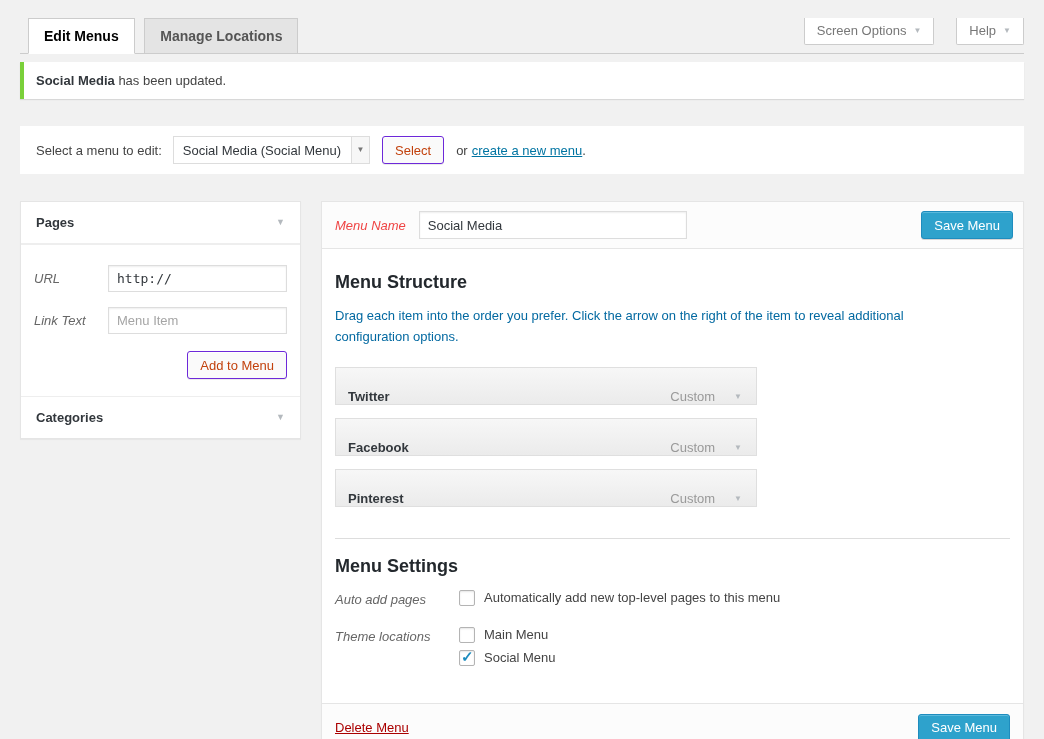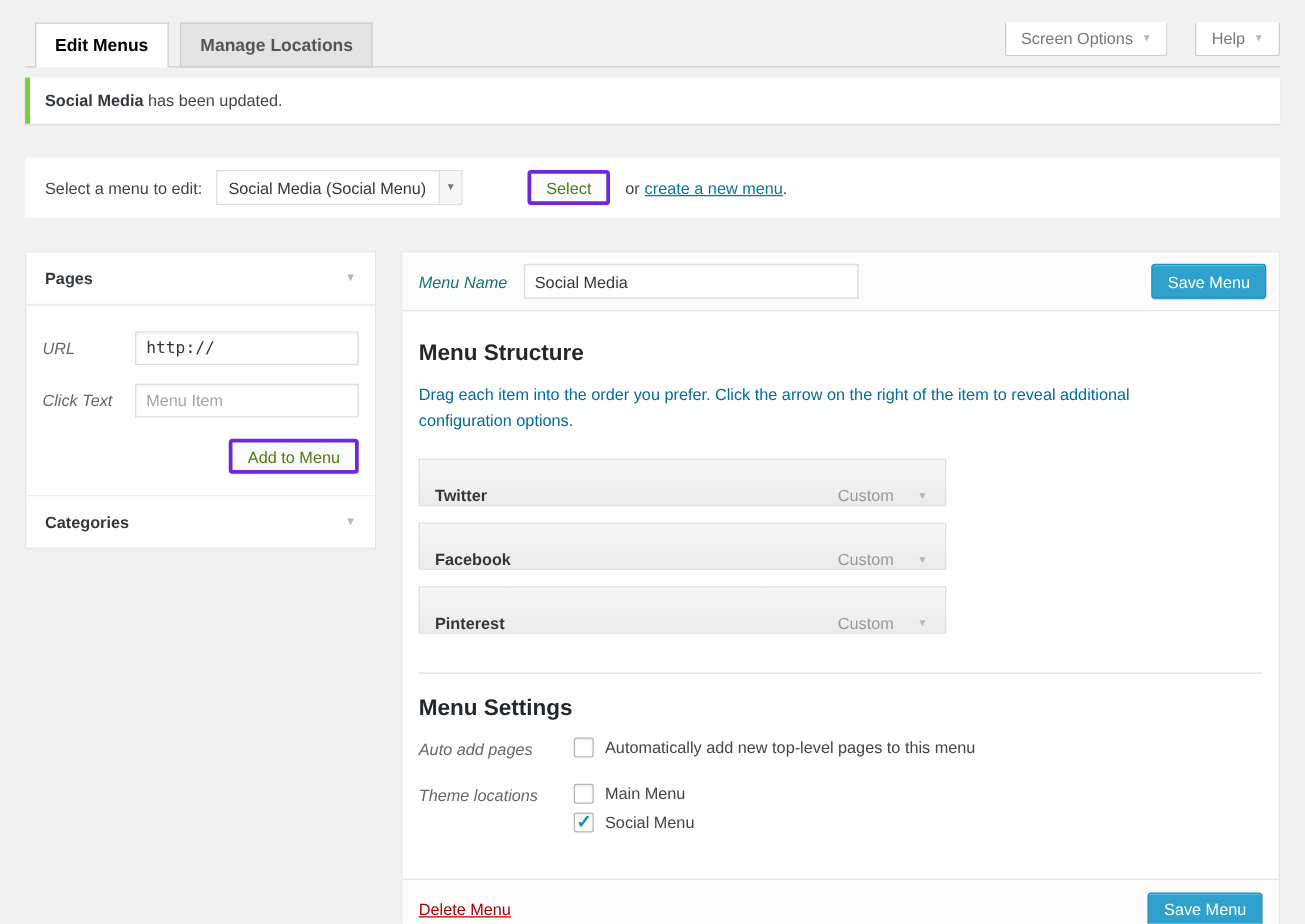--- a/index.html
+++ b/index.html
@@ -56,23 +56,22 @@
   .or-text { margin: 0 4px 0 12px; }
   a.blue-link { color: #0074a2; text-decoration: underline; cursor: pointer; }
 
   
   .button {
     display: inline-flex; align-items: center; height: 28px; padding: 0 12px;
     border-radius: 3px; font-size: 13px; cursor: pointer;
     font-family: "Liberation Sans", sans-serif;
   }
   .button-secondary {
-    background: #fafafa; border: 3px solid #6d28d9; color: #4d7c0f;
+    background: #fafafa; border: 1px solid #6d28d9; color: #c2410c;
     box-shadow: inset 0 1px 0 #fff, 0 1px 0 rgba(0,0,0,.08);
-    margin-left: 40px;
   }
   .button-primary {
     background: #2ea2cc; border: 1px solid #1e8cbe; color: #fff;
     box-shadow: inset 0 1px 0 rgba(120,200,230,.6), 0 1px 0 rgba(0,0,0,.15);
   }
 
   
   .columns { display: flex; align-items: flex-start; gap: 20px; margin-top: 27px; }
 
   
@@ -101,21 +100,21 @@
 
   
   .editor {
     flex: 1; background: #fff; border: 1px solid #e5e5e5;
     box-shadow: 0 1px 1px rgba(0,0,0,.04);
   }
   .editor-header {
     display: flex; align-items: center; padding: 9px 10px 9px 13px;
     background: #fcfcfc; border-bottom: 1px solid #e5e5e5;
   }
-  .menu-name-label { font-style: italic; color: #0f766e; margin-right: 13px; }
+  .menu-name-label { font-style: italic; color: #ef4444; margin-right: 13px; }
   .menu-name-input {
     width: 268px; height: 28px; border: 1px solid #ddd; background: #fff;
     box-shadow: inset 0 1px 2px rgba(0,0,0,.07); padding: 2px 8px;
     font-size: 13px; color: #32373c; font-family: "Liberation Sans", sans-serif;
   }
   .push-right { margin-left: auto; }
 
   .editor-body { padding: 6px 13px 0; }
   .section-heading { font-size: 18px; font-weight: bold; color: #23282d; margin: 17px 0 13px; }
   .structure-desc { max-width: 632px; line-height: 1.6; color: #0369a1; margin-bottom: 19px; }
@@ -202,21 +201,21 @@
         </div>
       </div>
 
       <div class="acc-section">
         <div class="acc-body">
           <div class="field-row">
             <span class="field-label">URL</span>
             <input type="text" class="text-input code-input" value="http://" style="">
           </div>
           <div class="field-row">
-            <span class="field-label">Click Text</span>
+            <span class="field-label">Link Text</span>
             <input type="text" class="text-input" placeholder="Menu Item" style="">
           </div>
           <div class="add-row">
             <button class="button button-secondary">Add to Menu</button>
           </div>
         </div>
       </div>
 
       <div class="acc-section">
         <div class="acc-header">

